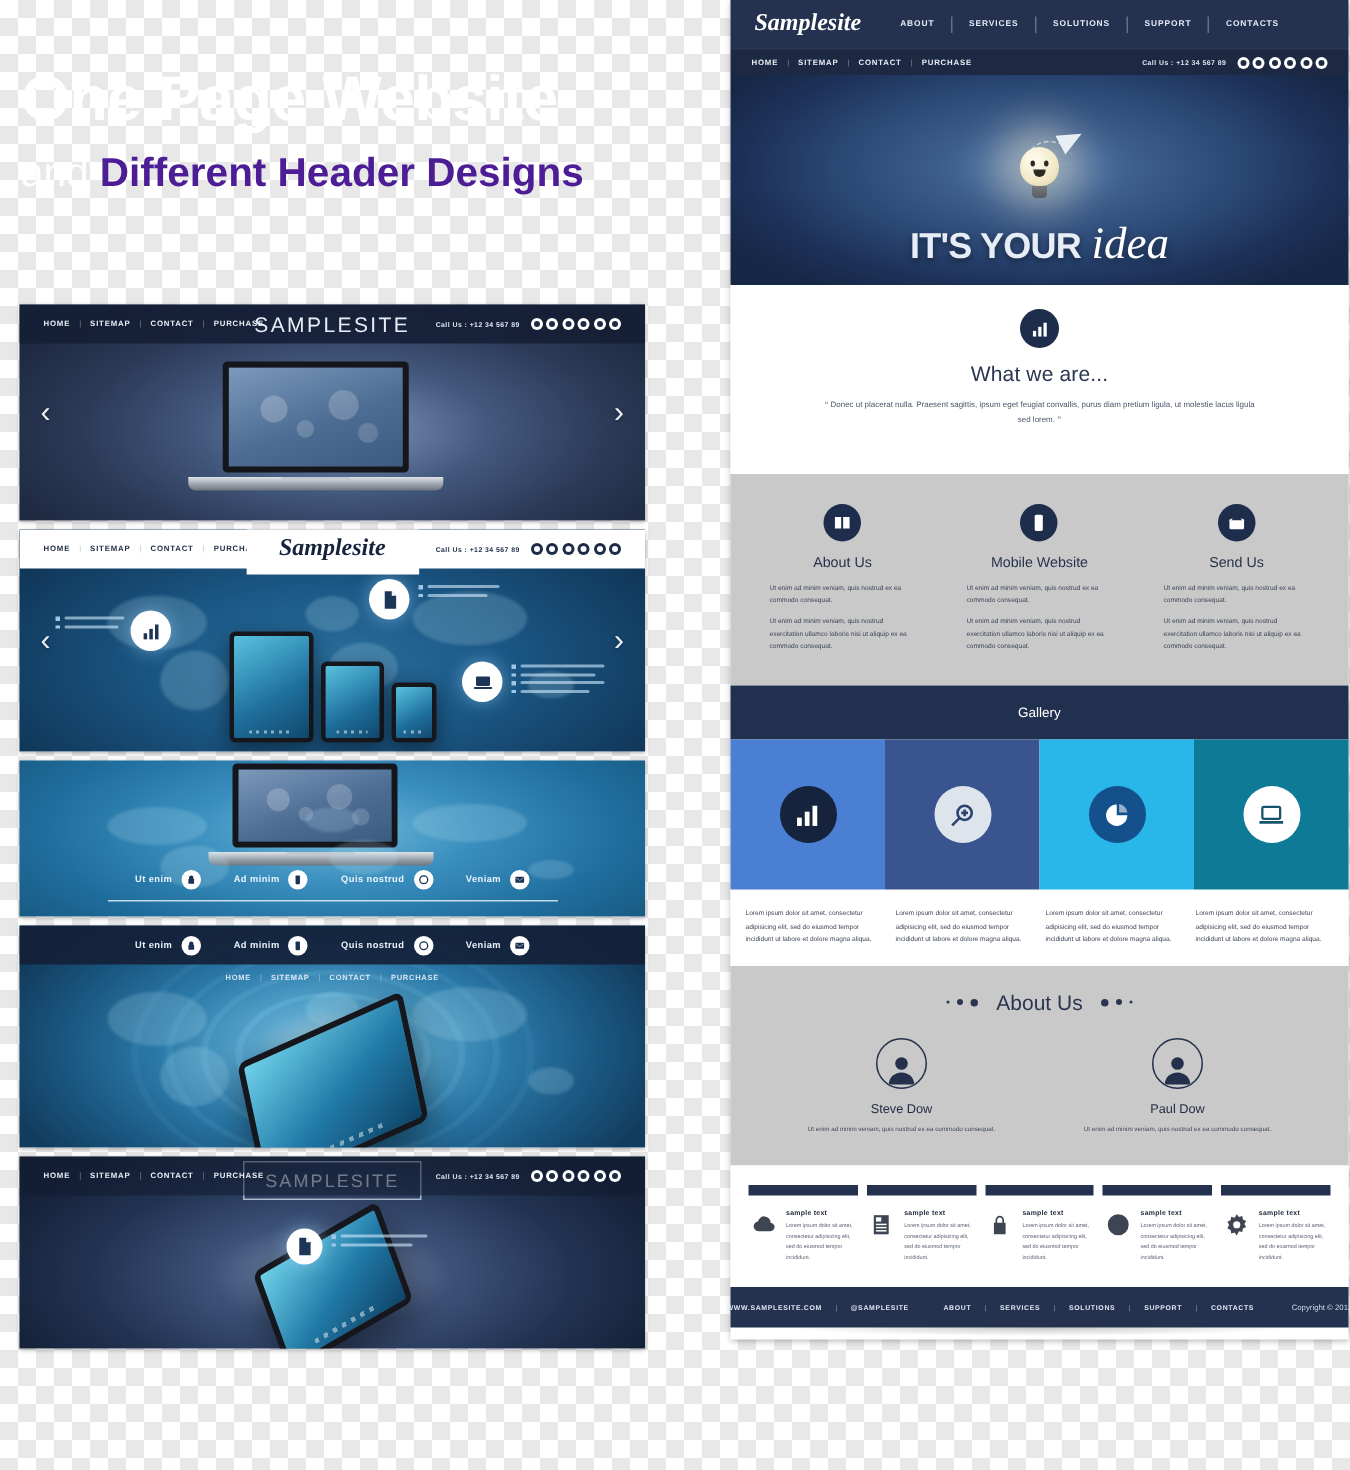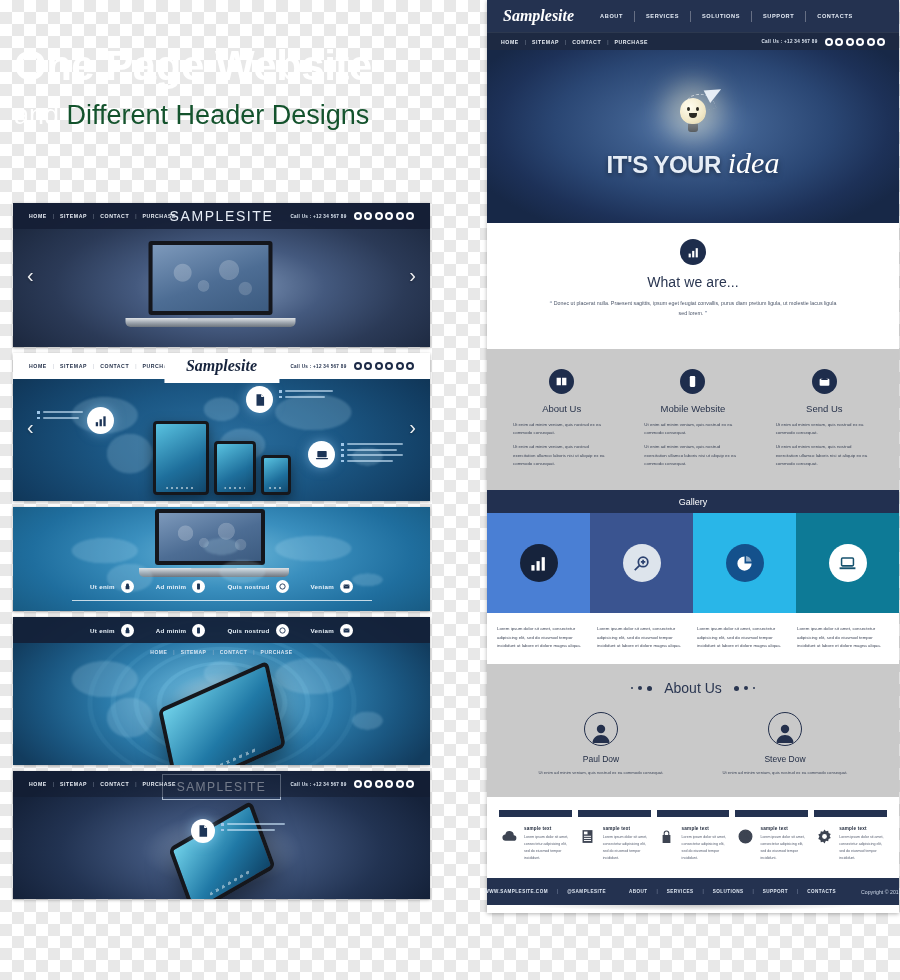--- a/index.html
+++ b/index.html
@@ -17,21 +17,21 @@
   }
 
   
   .title-wrap { position:absolute; left:14px; top:44px; width:470px; }
   .title-main {
     font-size: 42px; font-weight: bold; color: #ffffff;
     letter-spacing: -0.5px; line-height: 1.05; white-space: nowrap;
   }
   .title-sub { margin-top: 12px; font-size: 27px; white-space: nowrap; }
   .title-sub .and { color: #ffffff; font-weight: 400; }
-  .title-sub .blue { color: #14532d; font-weight: 400; }
+  .title-sub .blue { color: #4c1d95; font-weight: 700; }
 
   
   .left-col { position:absolute; left:13px; top:203px; width:417px; }
   .hdr {
     position: relative; width: 417px; overflow: hidden;
     box-shadow: 0 1px 3px rgba(0,0,0,.3);
     margin-bottom: 6px;
   }
   .hdr-1 { height: 144px; background: radial-gradient(ellipse 60% 75% at 52% 58%, #7e96b8 0%, #44597e 38%, #2b3a57 70%, #1d2940 100%); }
   .hdr-2 { height: 148px; background: radial-gradient(ellipse 70% 90% at 50% 60%, #2a6e9e 0%, #1b5784 40%, #123d62 75%, #0d2c48 100%); }
@@ -234,21 +234,21 @@
   .topnav { display:flex; align-items:center; gap:11px; }
   .topnav .tl { font-size:5.6px; font-weight:bold; letter-spacing:.6px; color:#e4ebf5; }
   .topnav .tsep { width:1px; height:11px; background:rgba(255,255,255,.3); }
 
   .subbar {
     height:18px; background:#1d2942; display:flex; align-items:center; padding:0 14px;
     border-top:1px solid rgba(255,255,255,.07);
   }
 
   .hero {
-    height:173px; position:relative; overflow:hidden;
+    height:140px; position:relative; overflow:hidden;
     background: radial-gradient(ellipse 58% 70% at 50% 44%, #5a7dae 0%, #3d5d8c 28%, #2a4673 58%, #1d3158 82%, #172847 100%);
   }
   .bulb {
     position:absolute; left:50%; top:48px; margin-left:-13px;
     width:26px; height:32px;
   }
   .bulb .glass {
     width:26px; height:26px; border-radius:50% 50% 46% 46%;
     background: radial-gradient(circle at 38% 34%, #fffdf0, #f2e9c9 58%, #ddd0a6);
     position:relative;
@@ -310,21 +310,21 @@
   .svc { flex:1; text-align:center; }
   .svc .circ-icon { width:25px; height:25px; }
   .svc h3 { margin-top:9px; font-size:9.5px; font-weight:400; color:#28334b; }
   .svc p {
     margin-top:7px; font-size:4.4px; line-height:1.9; color:#3c4558; text-align:left;
     padding:0 12px;
   }
   .svc p + p { margin-top:6px; }
 
   .gal-title {
-    background:#223050; height:23px; display:flex; align-items:center; justify-content:center;
+    background:#223050; height:36px; display:flex; align-items:center; justify-content:center;
     font-size:9px; color:#ffffff; font-weight:400;
   }
   .tiles { display:flex; height:100px; }
   .tile { flex:1; display:flex; align-items:center; justify-content:center; }
   .tile .circ {
     width:38px; height:38px; border-radius:50%;
     display:flex; align-items:center; justify-content:center;
   }
   .tile .circ svg { width:19px; height:19px; }
   .gal-texts { display:flex; background:#ffffff; padding:12px 10px 14px; gap:8px; }
@@ -819,31 +819,31 @@
       </span>
     </div>
     <div class="team">
       <div class="member">
         <span class="avatar">
           <svg viewBox="0 0 24 24">
               <circle cx="12" cy="8" r="4.2"></circle>
               <path d="M3.5 22c0-4.7 3.8-8 8.5-8s8.5 3.3 8.5 8z"></path>
             </svg>
         </span>
-        <h4>Paul Dow</h4>
+        <h4>Steve Dow</h4>
         <p>Ut enim ad minim veniam, quis nostrud ex ea commodo consequat.</p>
       </div>
       <div class="member">
         <span class="avatar">
           <svg viewBox="0 0 24 24">
               <circle cx="12" cy="8" r="4.2"></circle>
               <path d="M3.5 22c0-4.7 3.8-8 8.5-8s8.5 3.3 8.5 8z"></path>
             </svg>
         </span>
-        <h4>Steve Dow</h4>
+        <h4>Paul Dow</h4>
         <p>Ut enim ad minim veniam, quis nostrud ex ea commodo consequat.</p>
       </div>
     </div>
   </div>
 
   <div class="features">
     <div class="feat">
       <div class="topline"></div>
       <div class="body">
         <span class="ico">

